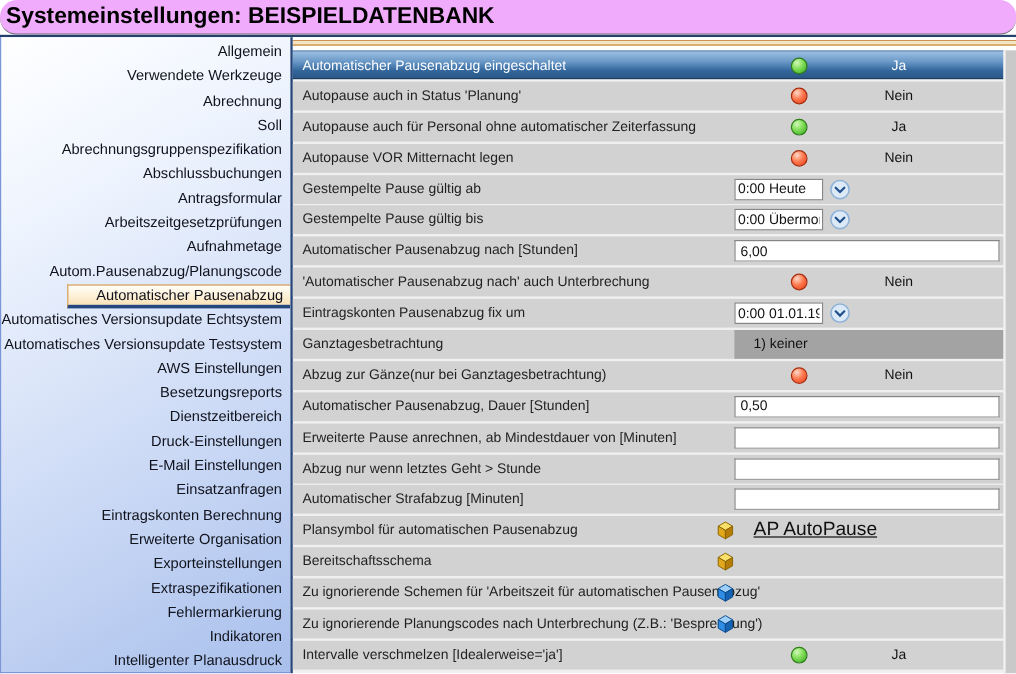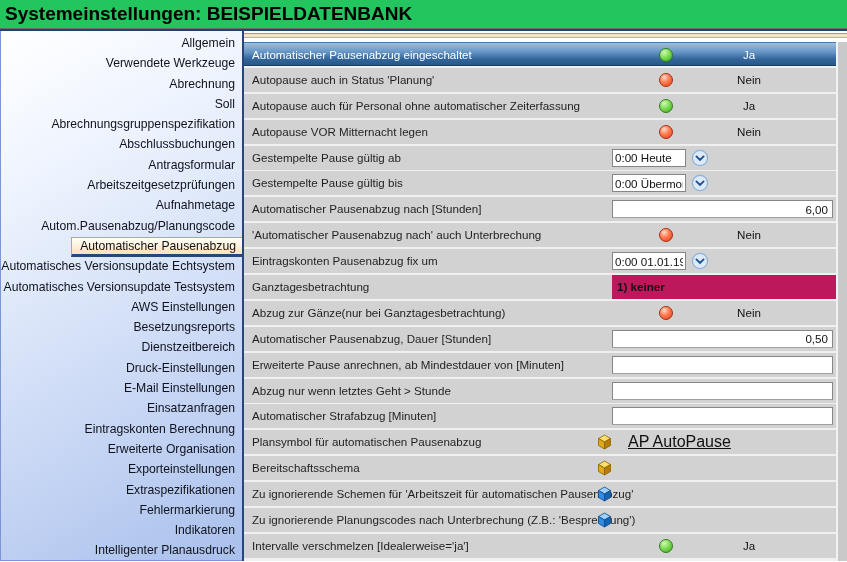--- a/index.html
+++ b/index.html
@@ -1,34 +1,34 @@
 <!DOCTYPE html>
 <html><head>
 <meta charset="utf-8">
 <style>
   * { margin:0; padding:0; box-sizing:border-box; }
   html,body { width:847px; height:562px; overflow:hidden; background:#ffffff;
               font-family:"Liberation Sans", sans-serif; }
 
   
-  .titlebar { height:29px; background:#22c55e; border-bottom:1px solid #6e6e6e;
-              display:flex; align-items:center; padding-left:5px; }
+  .titlebar { height:29px; background:#f0abfc; border-bottom:1px solid #6e6e6e;
+              display:flex; align-items:center; padding-left:5px;border-radius:14px; }
   .titlebar h1 { font-size:19px; font-weight:bold; color:#000; letter-spacing:0; white-space:nowrap; }
 
   
   .content { display:flex; height:532px; border-top:2px solid #26406e; }
 
   
   .sidebar { width:242px; height:100%;
              background:linear-gradient(150deg,#ffffff 0%,#eef4fe 25%,#cfdcf6 60%,#a9c0ec 100%);
              border-left:1px solid #7b96d6; border-bottom:1px solid #7b96d6;
              padding-top:2px; overflow:hidden; }
   .side-item { height:20.3px; line-height:20.3px; text-align:right; padding-right:7px;
                font-size:12.2px; color:#10121c; white-space:nowrap; cursor:default; }
-  .side-item .sel-box { display:inline-block; line-height:15px; padding:1px 6px 0 8px;
+  .side-item .sel-box { display:inline-block; line-height:15px; padding:1px 6px 0 23px;
                background:linear-gradient(180deg,#fffef8 0%,#fdf3dd 45%,#fbe2b8 100%);
                border:1px solid #dc9f52; border-right:none; border-bottom:3px solid #24477e;margin-left:25px; }
   .side-item.selected { padding-right:0; }
 
   
   .panel { flex:1; height:100%; border-left:2px solid #27477c; background:#f0f0f0;
            display:flex; flex-direction:column; position:relative; }
   .panel-top { height:11px; flex:none;
            background:linear-gradient(180deg,#ffffff 0,#ffffff 2px,#c99554 2px,#c99554 3px,
                       #f3e4c4 3px,#f3e4c4 6px,#d9ae6f 6px,#d9ae6f 7px,#ffffff 7px,#ffffff 11px); }
@@ -49,30 +49,30 @@
                border:1px solid #2e7d1a; }
   .dot.red   { background:radial-gradient(circle at 35% 28%,#ffd9c8 0%,#ff7a50 45%,#e23c17 100%);
                border:1px solid #a82c0e; }
   .val { position:absolute; left:505px; top:0; transform:translateX(-50%);
          line-height:24px; font-size:11.6px; color:#111; }
 
   .txt-input { position:absolute; left:368px; top:3px; height:18px; width:221px;
                background:#fff; border:1px solid #868686; border-bottom-color:#a0a0a0;
                font-family:"Liberation Sans",sans-serif; font-size:11.6px; color:#111;
                padding:0 4px; outline:none; }
-  .txt-input.num { text-align:right; }
+  .txt-input.num { text-align:left; }
 
   .combo-input { position:absolute; left:368px; top:3px; height:18px; width:74px;
                background:#fff; border:1px solid #868686; font-size:11.6px; color:#111;
                font-family:"Liberation Sans",sans-serif; padding:0 2px; outline:none; overflow:hidden; }
   .combo-btn { position:absolute; left:447px; top:3px; width:18px; height:18px;
                background:none; border:none; padding:0; cursor:pointer; }
 
-  .flat-field { position:absolute; left:368px; right:0; top:0; bottom:0; background:#be185d;
-               line-height:24px; font-size:11.6px; color:#111; padding-left:5px;font-weight:bold; }
+  .flat-field { position:absolute; left:368px; right:0; top:0; bottom:0; background:#a3a3a3;
+               line-height:24px; font-size:11.6px; color:#111; padding-left:16px; }
 
   .cube { position:absolute; left:353px; top:4px; }
   .plan-link { position:absolute; left:384px; top:0; line-height:24px; font-size:16px;
                color:#101010; text-decoration:underline; cursor:pointer; white-space:nowrap; }
 </style>
 </head>
 <body>
 
 <div class="titlebar">
   <h1>Systemeinstellungen: BEISPIELDATENBANK</h1>

